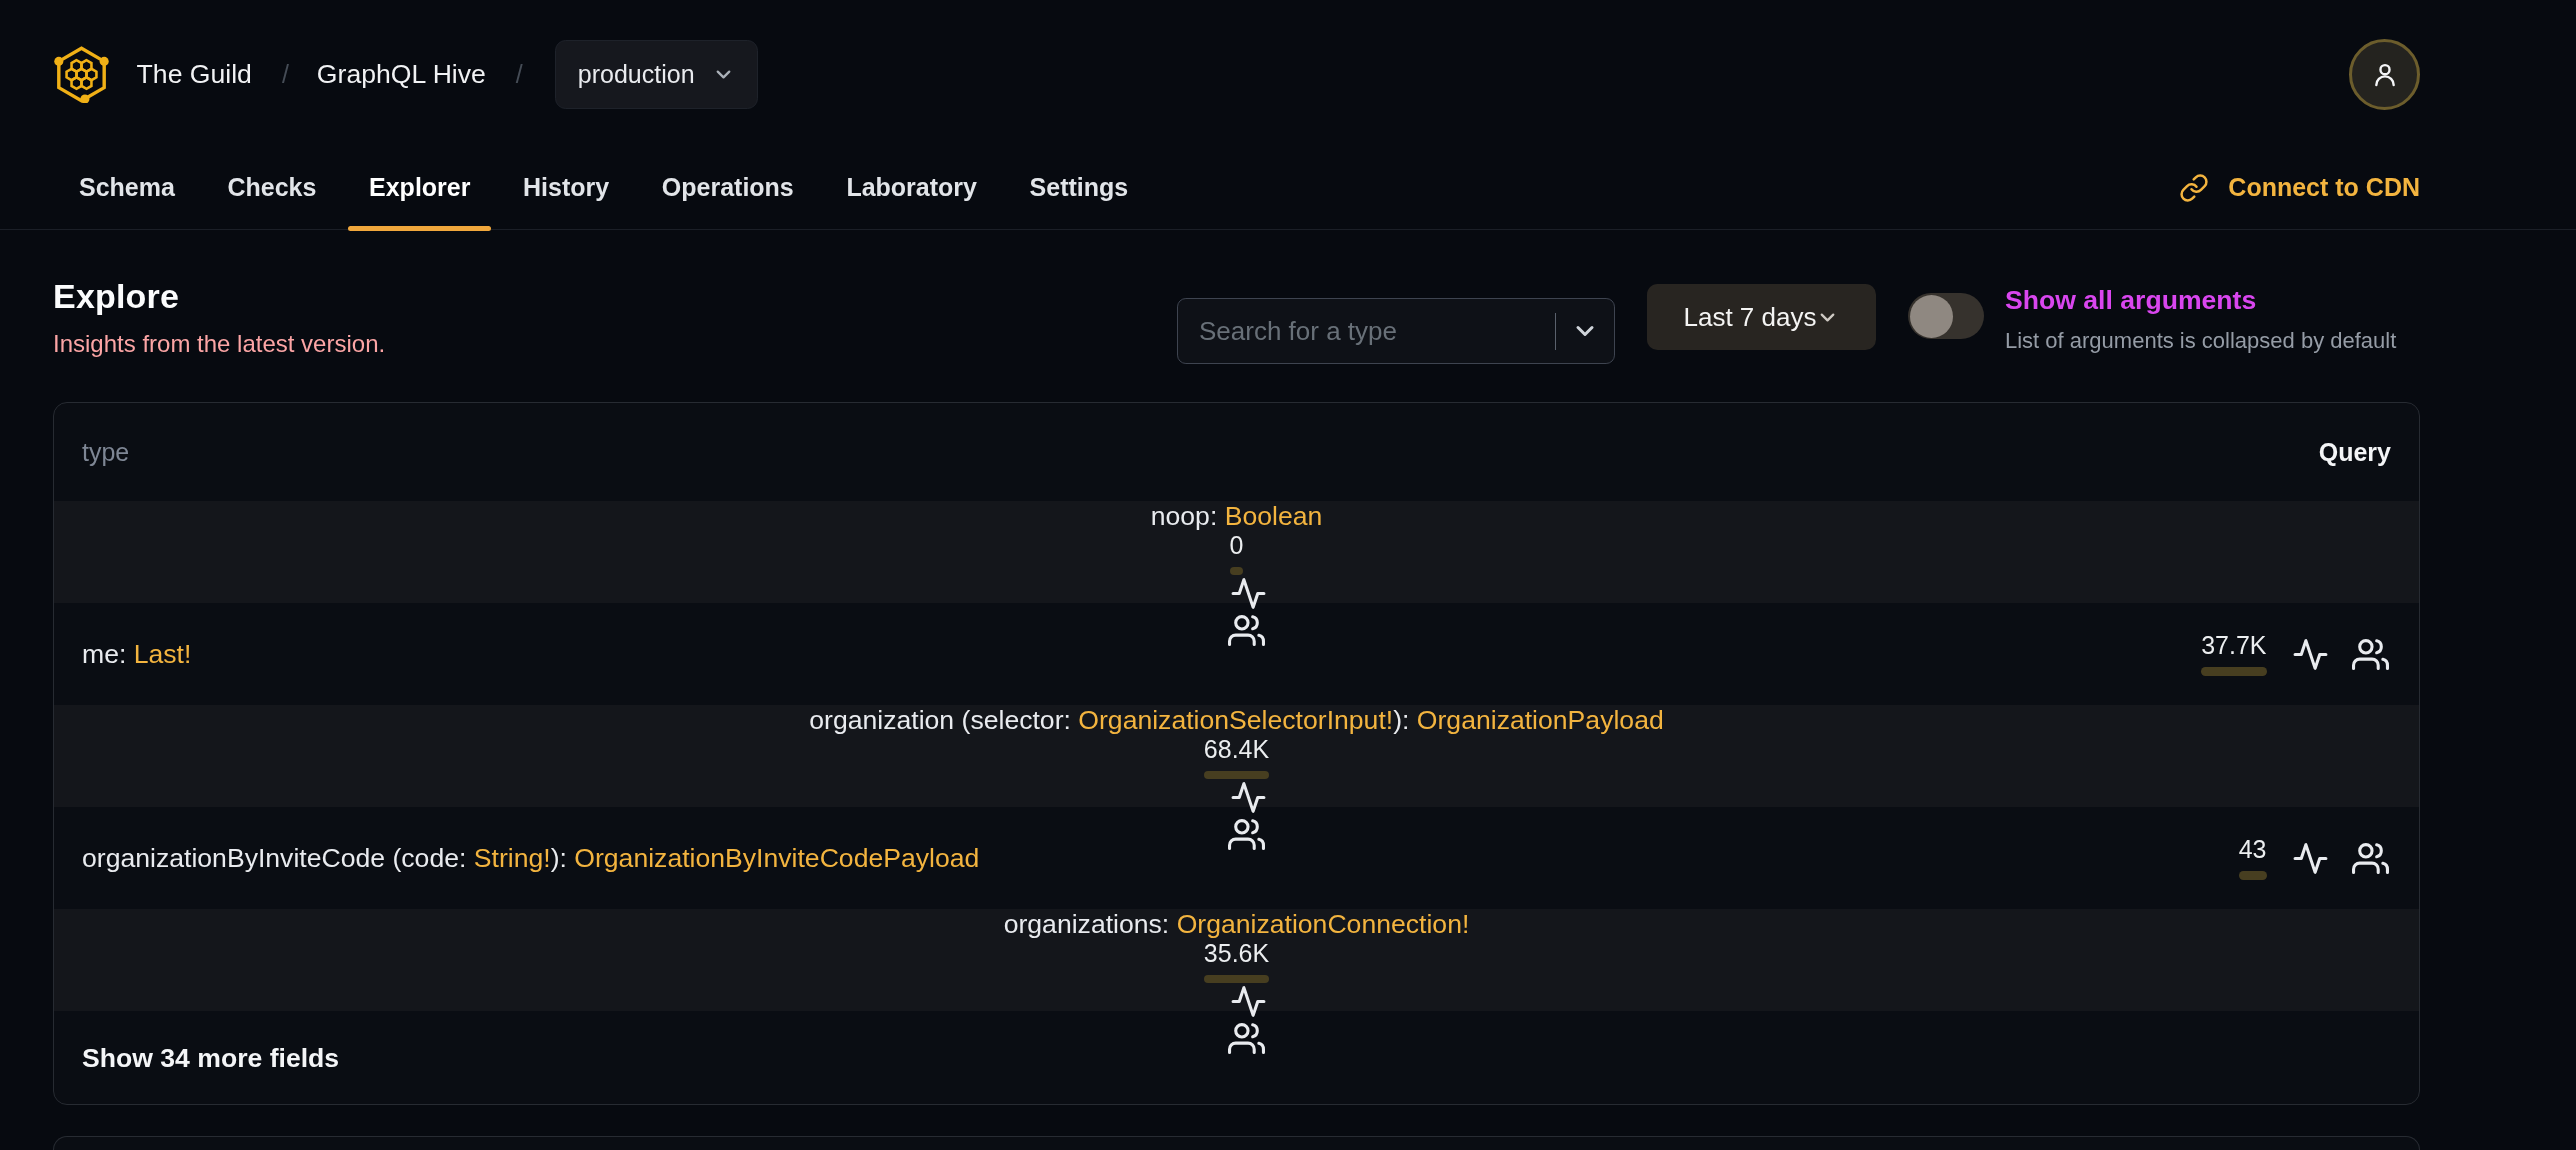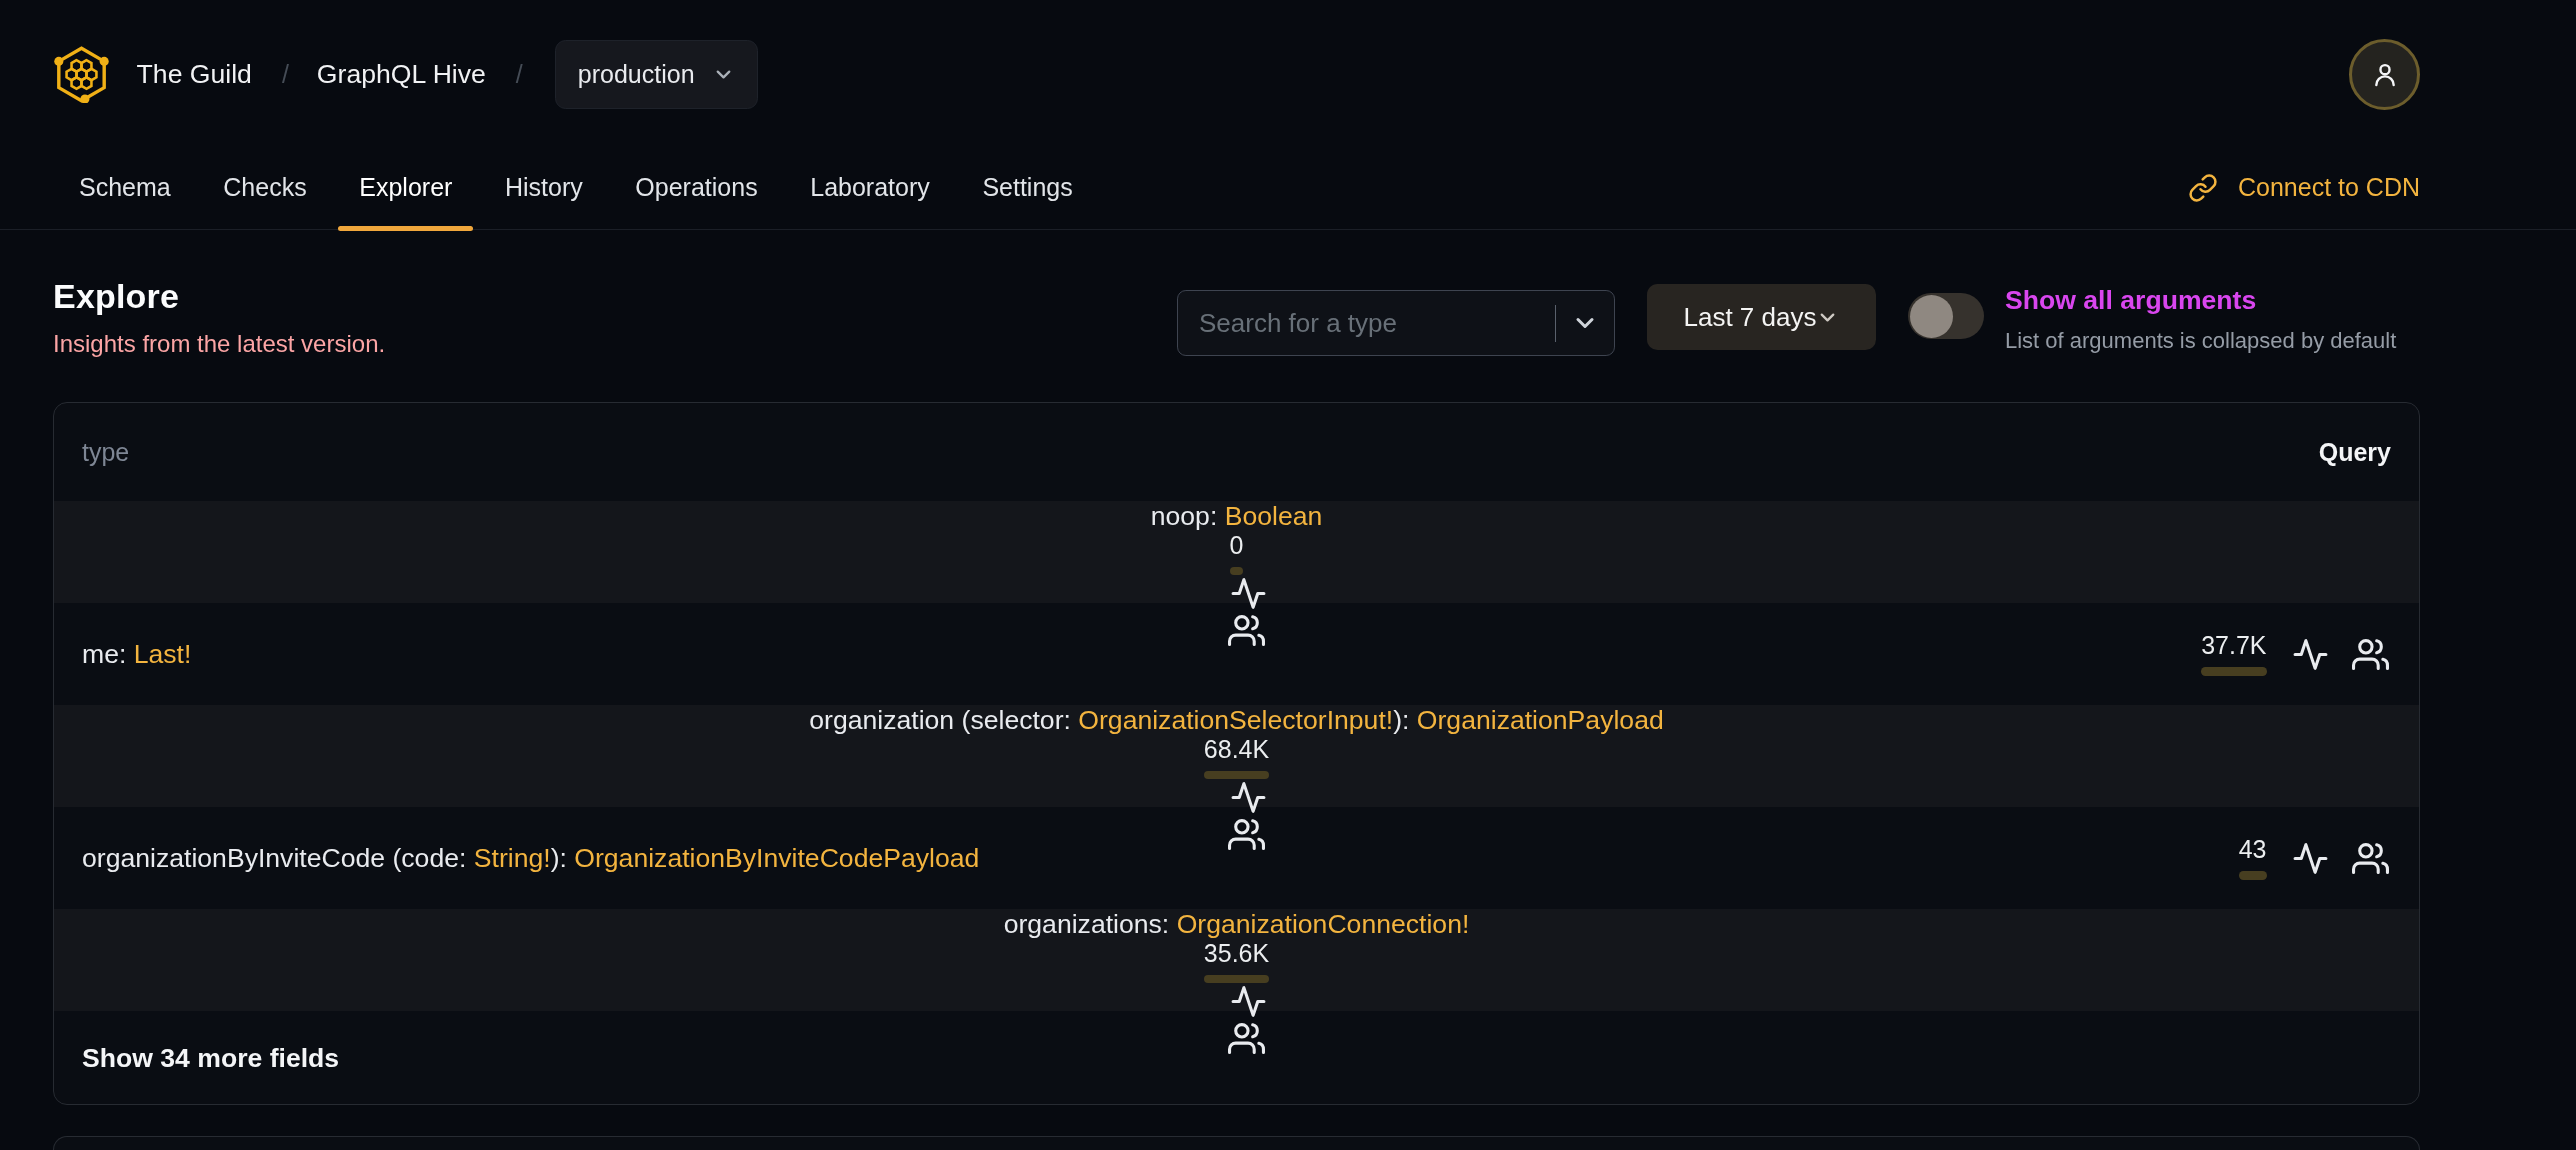--- a/index.html
+++ b/index.html
@@ -27,41 +27,41 @@
     font-size:25px; color:#e9ebef;
   }
   .chev { width:23px; height:23px; color:#aab0b8; flex:0 0 auto; }
   .avatar {
     margin-left:auto; width:71px; height:71px; border-radius:50%;
     background:#24231f; border:3.5px solid #6c5d2c;
     display:flex; align-items:center; justify-content:center;
   }
   .avatar svg { width:32px; height:32px; color:#f4f5f7; }
 
-  .tabsrow { position:absolute; bottom:0; left:58px; width:2362px; height:83px; display:flex; align-items:center; }
+  .tabsrow { position:absolute; bottom:0; left:58px; width:2362px; height:83px; display:flex; align-items:center;font-weight:bold; }
   .tab {
     position:relative; height:100%; padding:0 21px; margin-right:10.6px;
     display:flex; align-items:center; font-size:25px; color:#e2e5e9;
   }
   .tab.active { color:#ffffff; }
   .tab.active::after {
     content:''; position:absolute; left:0; right:0; bottom:-1.8px; height:5.3px;
     background:#f0a73c; border-radius:2.7px;
   }
   .cdn-link { margin-left:auto; display:flex; align-items:center; gap:19.5px; color:#f3b43f; font-size:25px; }
   .cdn-link svg { width:30px; height:30px; }
 
   
   .page-head { position:absolute; left:53px; top:277px; }
   .page-title { font-size:34px; font-weight:700; color:#fbfcfd; letter-spacing:0.2px; }
   .page-sub { margin-top:14px; font-size:24px; color:#fca5a5; }
 
   
   .searchbox {
-    position:absolute; left:1177px; top:290px; width:438px; height:66px;
+    position:absolute; left:1177px; top:298px; width:438px; height:66px;
     background:#0e1117; border:1.8px solid #3e4450; border-radius:8.9px;
     display:flex; align-items:center;
   }
   .searchbox input {
     flex:1; height:100%; padding:0 21px; background:transparent; border:none; outline:none;
     font-size:26px; color:#e9ebef; font-family:"Liberation Sans", sans-serif;
   }
   .searchbox input::placeholder { color:#687078; }
   .search-divider { width:0.9px; height:37px; background:#5a616c; }
   .search-chev { width:64px; display:flex; align-items:center; justify-content:center; }

